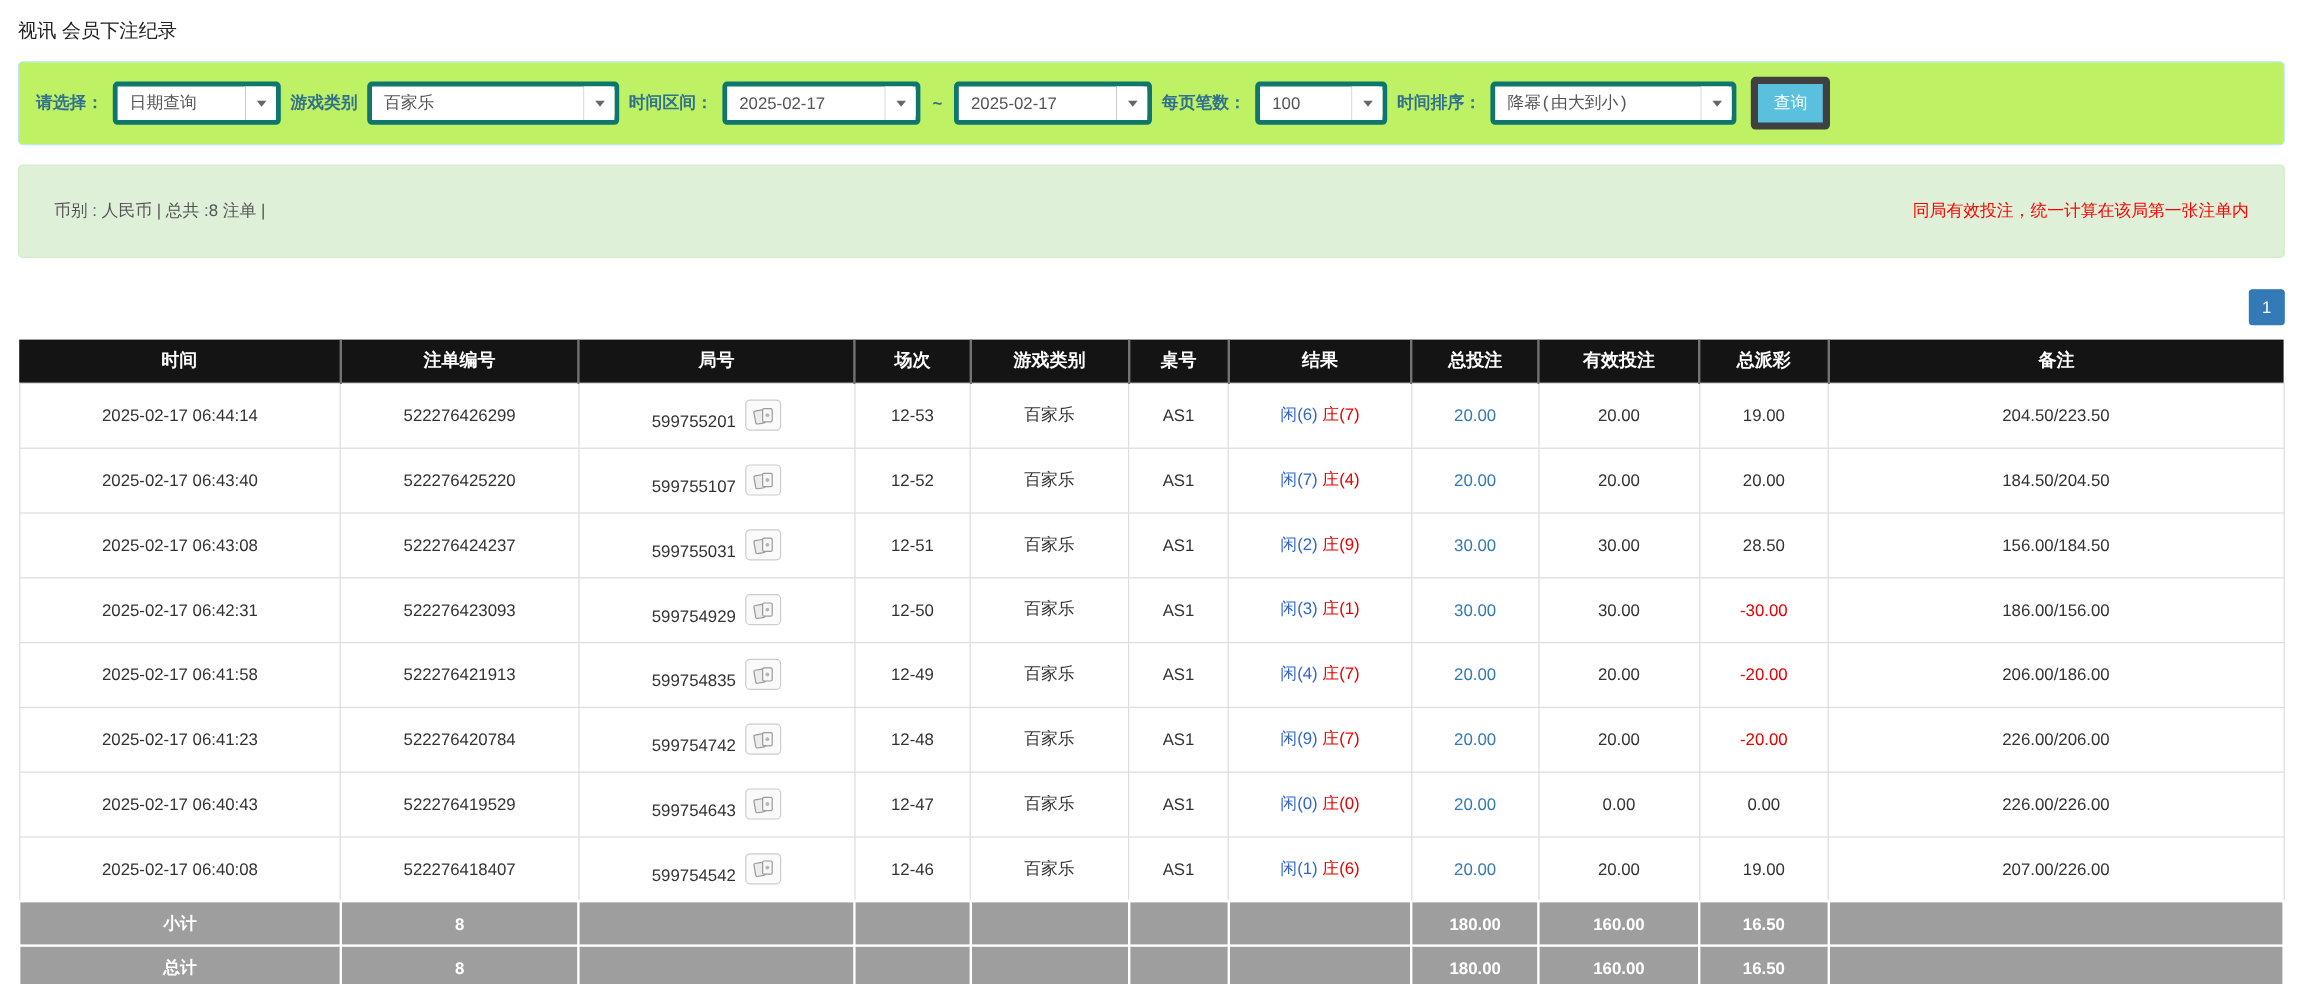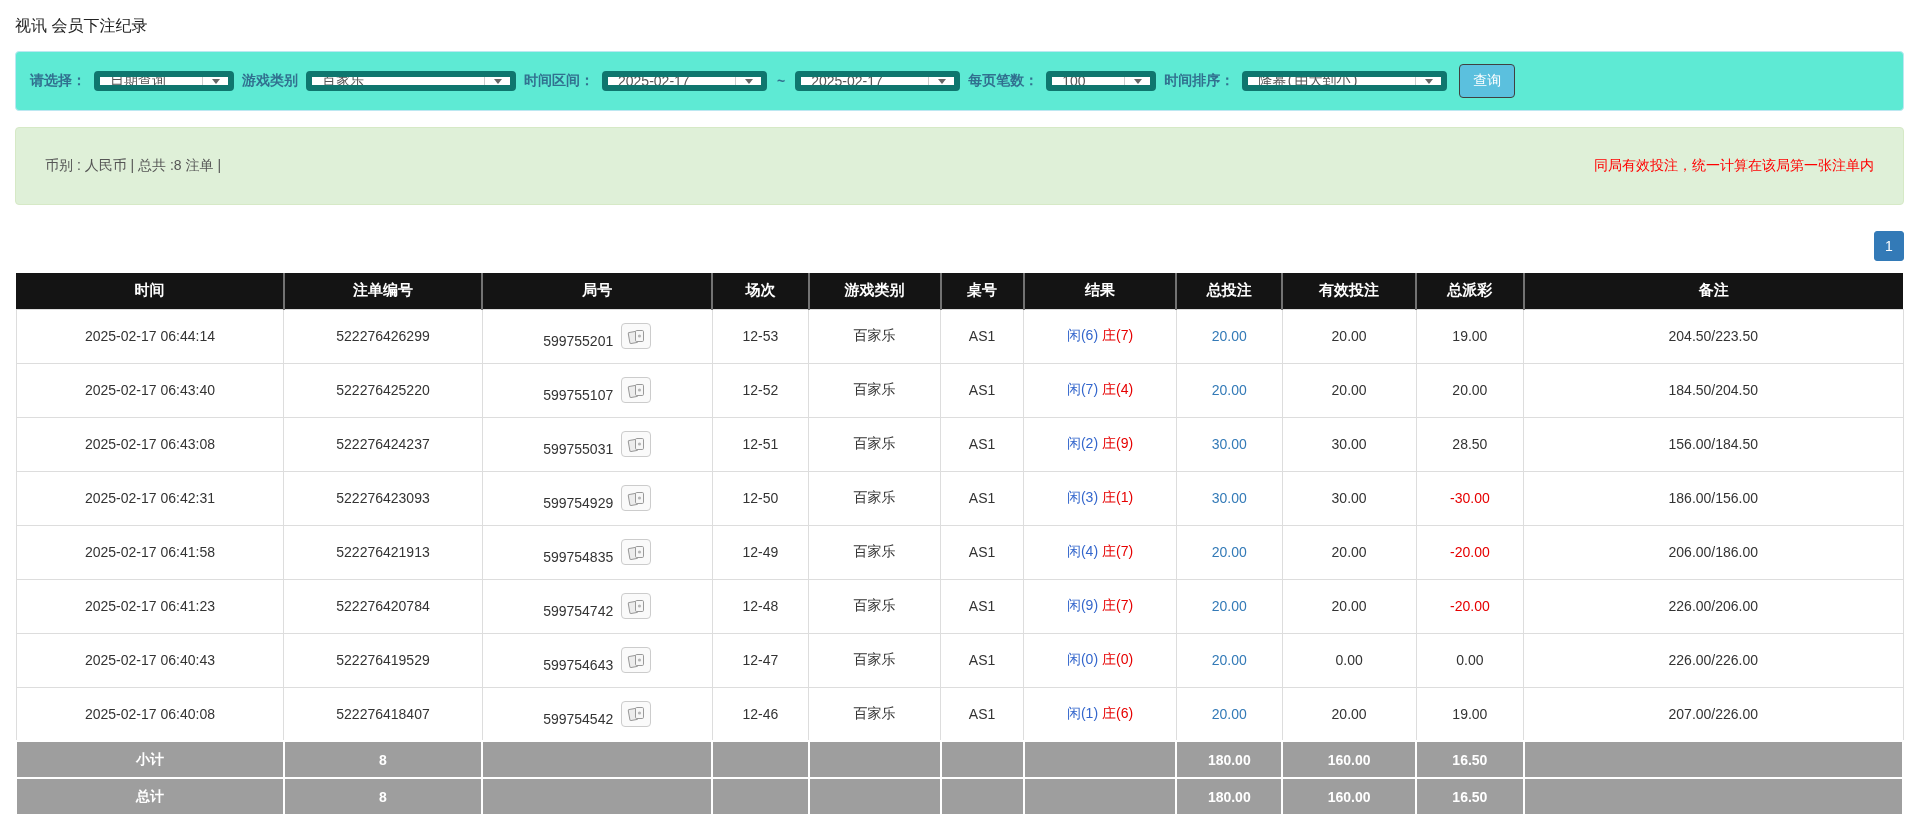--- a/index.html
+++ b/index.html
@@ -16,39 +16,39 @@
     font-weight: normal;
     color: #222;
     margin: 8px 0 14px;
   }
 
   
   .filter-bar {
     display: flex;
     align-items: center;
     gap: 8px;
-    background: #5eead4;
+    background: #bef264;
     border: 1px solid #bce8f1;
     border-radius: 4px;
     padding: 12px 14px;
     white-space: nowrap;
   }
   .flabel {
     color: #31708f;
     font-weight: bold;
     font-size: 14px;
   }
   .tilde { color: #31708f; font-weight: bold; font-size: 14px; padding: 0 2px; }
   .select {
     display: inline-flex;
     align-items: stretch;
     background: #fff;
-    border: 6px solid #0f766e;
+    border: 4px solid #0f766e;
     border-radius: 4px;
-    height: 20px;
+    height: 36px;
     cursor: pointer;
   }
   .select-value {
     padding: 0 10px;
     font-size: 14px;
     color: #555;
     flex: 1;
     display: flex;
     align-items: center;
     overflow: hidden;
@@ -68,21 +68,21 @@
     border-right: 4px solid transparent;
     border-top: 5px solid #666;
   }
   .w-query { width: 140px; }
   .w-game  { width: 210px; }
   .w-date  { width: 165px; }
   .w-size  { width: 110px; }
   .w-sort  { width: 205px; font-family: Liberation Mono, monospace; }
   .btn-search {
     background: #5bc0de;
-    border: 1px solid #404040;
+    border: 6px solid #404040;
     color: #fff;
     font-size: 14px;
     padding: 7px 13px;
     border-radius: 4px;
     cursor: pointer;
     margin-left: 4px;
     font-family: inherit;
   }
 
   

